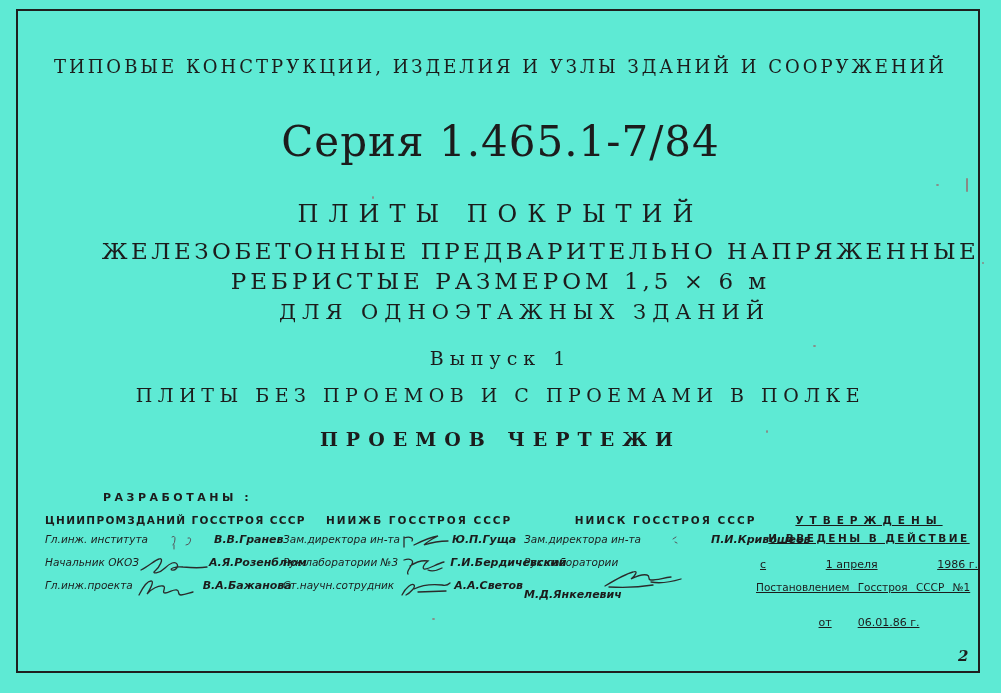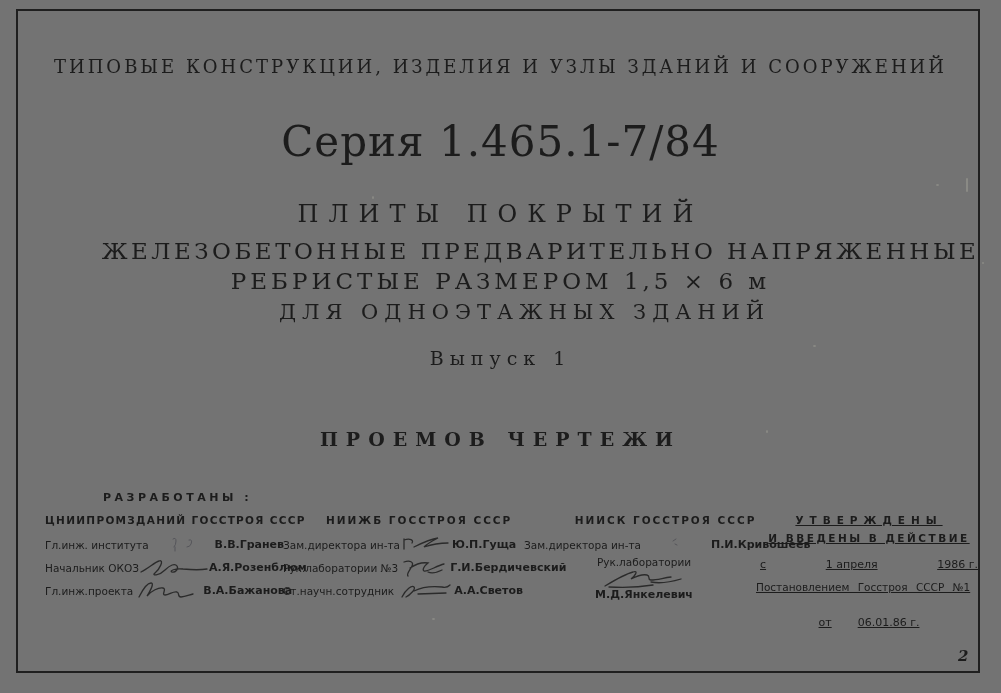--- a/index.html
+++ b/index.html
@@ -1,18 +1,18 @@
 <!DOCTYPE html>
 <html><head>
 <meta charset="utf-8">
 <style>
   html,body { margin:0; padding:0; background:#ffffff; }
   .sheet {
     position:relative; width:1001px; height:693px;
-    background:#737373; overflow:hidden;
+    background:#5eead4; overflow:hidden;
     font-family:"DejaVu Serif", serif; color:#1c1c1c;
   }
   .frame {
     position:absolute; left:16px; top:9px; width:960px; height:660px;
     border:2px solid #1f1f1f;
   }
   .centerline { position:absolute; left:0; width:100%; text-align:center; line-height:1.05; white-space:nowrap; }
 
   .cat-line   { top:58px;  font-size:18px; letter-spacing:3px; }
   .series     { top:120px; font-size:42px; letter-spacing:1px; font-weight:400; }
@@ -28,21 +28,21 @@
   .developed-label {
     position:absolute; left:103px; top:491px;
     font-size:11px; letter-spacing:3.5px; font-weight:700;
   }
   .org { position:absolute; font-size:10.5px; }
   .org-name { font-size:10.5px; letter-spacing:1.3px; font-weight:700; white-space:nowrap; margin-bottom:7px; }
   .org1 { left:45px;  top:514px; width:226px; }
   .org2 { left:283px; top:514px; width:228px; }
   .org3 { left:524px; top:514px; width:240px; }
   .org2 .org-name, .org3 .org-name { text-align:center; letter-spacing:2px;padding-left:43px; }
-  .sig-row { display:flex; align-items:center; height:23px; white-space:nowrap; }
+  .sig-row { display:flex; height:23px; white-space:nowrap;font-style:italic; }
   .sig-role { flex:0 0 auto; font-size:10.5px; }
   .sig-art  { flex:1 1 auto; text-align:center; height:20px; overflow:visible; }
   .sig-art svg { overflow:visible; }
   .sig-name { flex:0 0 auto; font-size:11px; font-weight:700; text-align:left; }
 
   .approval { position:absolute; left:756px; top:514px; width:226px; font-size:10.5px;text-decoration:underline; }
   .app-l1 { text-align:center; letter-spacing:6px; font-weight:700; }
   .app-l2 { text-align:center; letter-spacing:2.5px; font-weight:700; margin-top:6px; white-space:nowrap; }
   .app-date { display:flex; justify-content:space-between; margin-top:14px; padding:0 4px; font-size:11px; }
   .app-res  { margin-top:10px; word-spacing:5px; white-space:nowrap; font-size:10.5px; }
@@ -62,20 +62,21 @@
 
   <div class="centerline cat-line">ТИПОВЫЕ КОНСТРУКЦИИ, ИЗДЕЛИЯ И УЗЛЫ ЗДАНИЙ И СООРУЖЕНИЙ</div>
   <div class="centerline series">Серия 1.465.1-7/84</div>
 
   <div class="centerline subj1">ПЛИТЫ ПОКРЫТИЙ</div>
   <div class="centerline subj2">ЖЕЛЕЗОБЕТОННЫЕ ПРЕДВАРИТЕЛЬНО НАПРЯЖЕННЫЕ</div>
   <div class="centerline subj3">РЕБРИСТЫЕ РАЗМЕРОМ 1,5 × 6 м</div>
   <div class="centerline subj4">ДЛЯ ОДНОЭТАЖНЫХ ЗДАНИЙ</div>
 
   <div class="centerline issue">Выпуск 1</div>
+  <div class="centerline issue-sub">ПЛИТЫ БЕЗ ПРОЕМОВ И С ПРОЕМАМИ В ПОЛКЕ</div>
   <div class="centerline doctype">ПРОЕМОВ ЧЕРТЕЖИ</div>
 
   <div class="developed-label small">РАЗРАБОТАНЫ :</div>
 
   <div class="org org1 small">
     <div class="org-name">ЦНИИПРОМЗДАНИЙ ГОССТРОЯ СССР</div>
     <div class="sig-row">
       <span class="sig-role">Гл.инж. института</span>
       <span class="sig-art">
         <svg width="66" height="18" viewBox="0 0 66 18">

